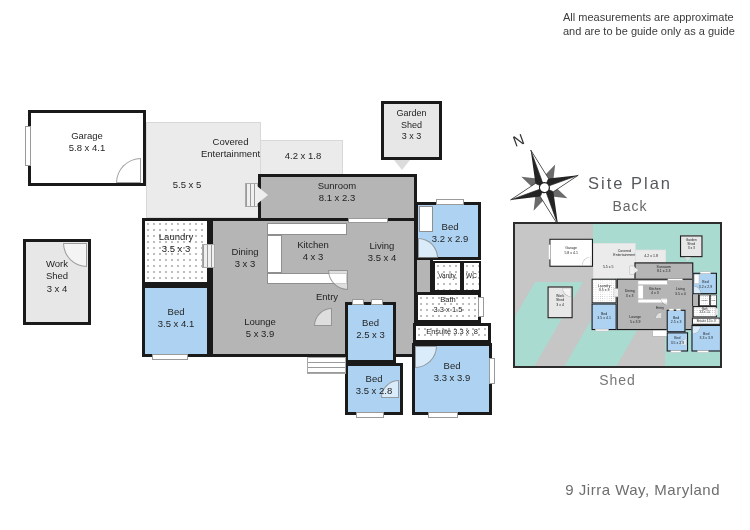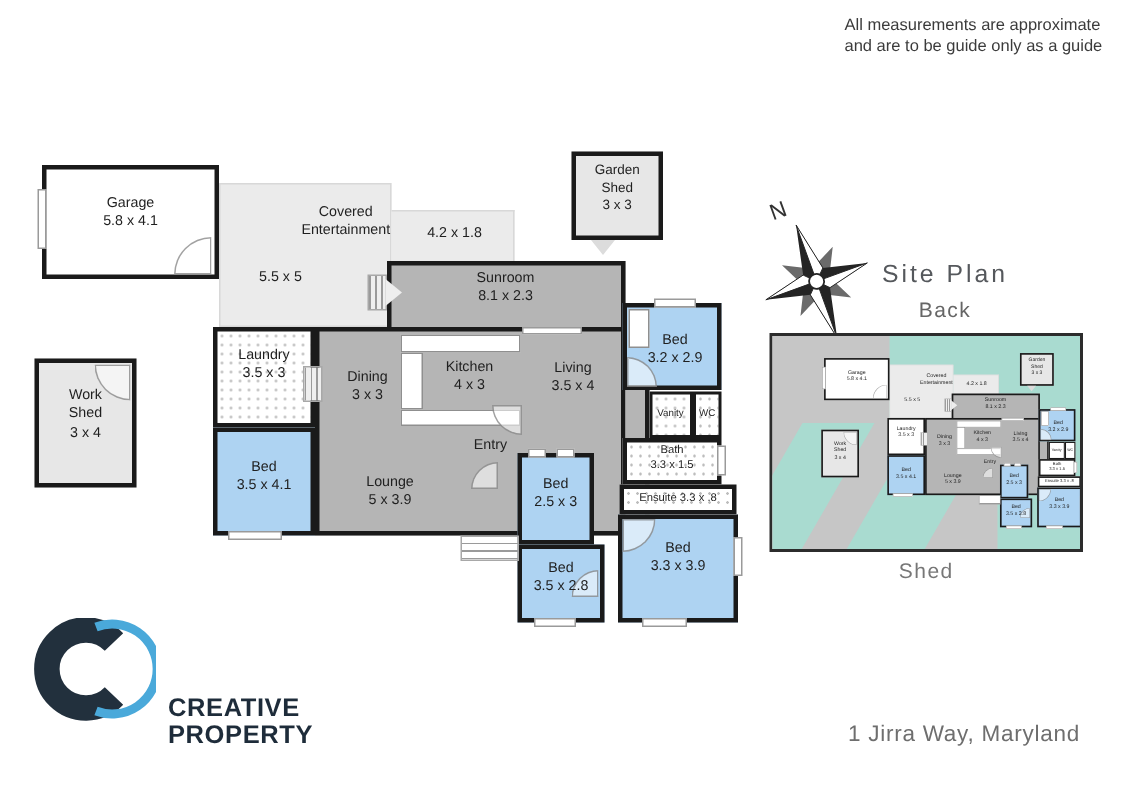--- a/index.html
+++ b/index.html
@@ -358,26 +358,16 @@
           </div>
     <div class="rlabel md" style="left:413px;top:327px;width:78px;">
       <span>Ensuite 3.3 x .8</span>
           </div>
   </div>
       </div>
   </div>
 
   <div id="siteplan-front">Shed</div>
 
-  <div id="logo">
-    <svg width="86" height="70" viewBox="0 0 86 70" style="position:absolute;left:0;top:0;">
-      <path d="M58,16 A26,26 0 1 0 58,52" stroke="#22303d" stroke-width="17" fill="none"></path>
-      <path d="M46,6 A30,30 0 1 1 46,62" stroke="#4aa9da" stroke-width="6" fill="none"></path>
-    </svg>
-    <div id="logo-text">
-      <span>CREATIVE</span><br>
-      <span>PROPERTY</span>
-    </div>
-  </div>
-
-  <div id="address">1 Jirra Way, Maryland</div>
+
+  <div id="address">9 Jirra Way, Maryland</div>
 
 </div>
 
 </body></html>

